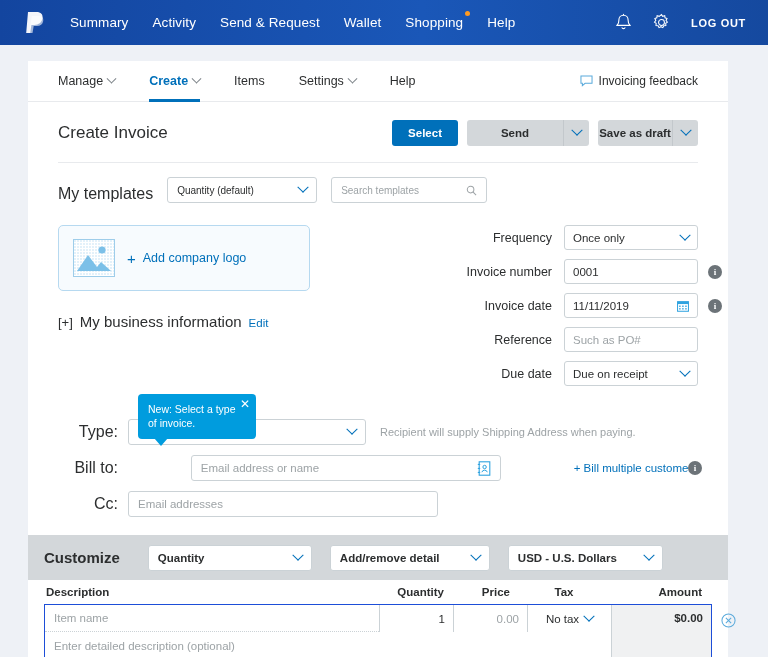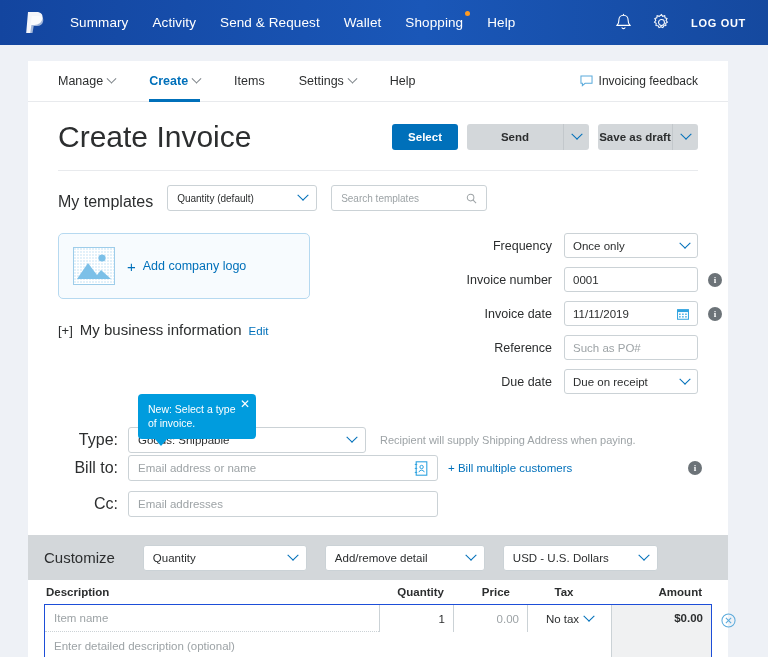--- a/index.html
+++ b/index.html
@@ -81,21 +81,21 @@
   .subnav-feedback {
     margin-left: auto; display: flex; align-items: center; gap: 6px;
     font-size: 12px; color: #2c2e2f; cursor: pointer;
   }
 
   
   .title-row {
     display: flex; align-items: center;
     padding: 18px 30px 0 30px;
   }
-  .page-title { font-size: 30px; color: #2c2e2f; font-weight: normal; }
+  .page-title { font-size: 17px; color: #2c2e2f; font-weight: normal; }
   .btns { margin-left: auto; display: flex; align-items: center; gap: 9px; }
   .btn {
     height: 26px; border-radius: 3px;
     font-size: 11.5px; font-weight: bold;
     display: flex; align-items: center; justify-content: center;
     cursor: pointer; white-space: nowrap;
   }
   .btn-primary { background: #0070ba; color: #fff; padding: 0 16px; }
   .btn-split {
     background: #d3d7da; color: #2c2e2f;
@@ -232,21 +232,21 @@
     display: flex; align-items: center; justify-content: center;
     font-family: "Liberation Serif", serif; cursor: pointer;
   }
 
   
   .customize {
     margin-top: 18px;
     background: #d3d7da;
     height: 45px;
     display: flex; align-items: center;
-    padding: 0 16px; gap: 18px;
+    padding: 0 16px; gap: 18px; font-weight: bold;
   }
   .customize-label { font-size: 15px; color: #2c2e2f; margin-right: 10px; }
   .cctrl {
     height: 26px; background: #fff; border: 1px solid #cbd2d6; border-radius: 3px;
     display: flex; align-items: center; justify-content: space-between;
     padding: 0 9px; font-size: 11.5px; color: #2c2e2f; cursor: pointer;
   }
 
   
   .tbl { padding: 0 16px; }
@@ -517,21 +517,21 @@
 
   <div class="trow" style="margin-top:24px;">
     <span class="tlabel">Type:</span>
     <div class="tctrl" style="width:238px;">
       <span>Goods: Shippable</span>
       <i class="caret-blue"></i>
     </div>
     <span class="hint">Recipient will supply Shipping Address when paying.</span>
   </div>
 
-  <div class="trow" style="margin-top:2px;">
+  <div class="trow" style="margin-top:10px;justify-content:space-between;">
     <span class="tlabel">Bill to:</span>
     <div class="tctrl" style="width:310px;">
       <span class="ph">Email address or name</span>
       <svg width="14" height="15" viewBox="0 0 14 15">
         <rect x="2.2" y="0.8" width="10.6" height="13.4" fill="none" stroke="#2fa3e0" stroke-width="1.1"></rect>
         <line x1="0.8" y1="3.4" x2="3.2" y2="3.4" stroke="#2fa3e0" stroke-width="1.1"></line>
         <line x1="0.8" y1="7.4" x2="3.2" y2="7.4" stroke="#2fa3e0" stroke-width="1.1"></line>
         <line x1="0.8" y1="11.4" x2="3.2" y2="11.4" stroke="#2fa3e0" stroke-width="1.1"></line>
         <circle cx="7.6" cy="6" r="1.7" fill="none" stroke="#2fa3e0" stroke-width="1"></circle>
         <path d="M4.9 11.2 a2.8 2.8 0 0 1 5.4 0" fill="none" stroke="#2fa3e0" stroke-width="1"></path>

